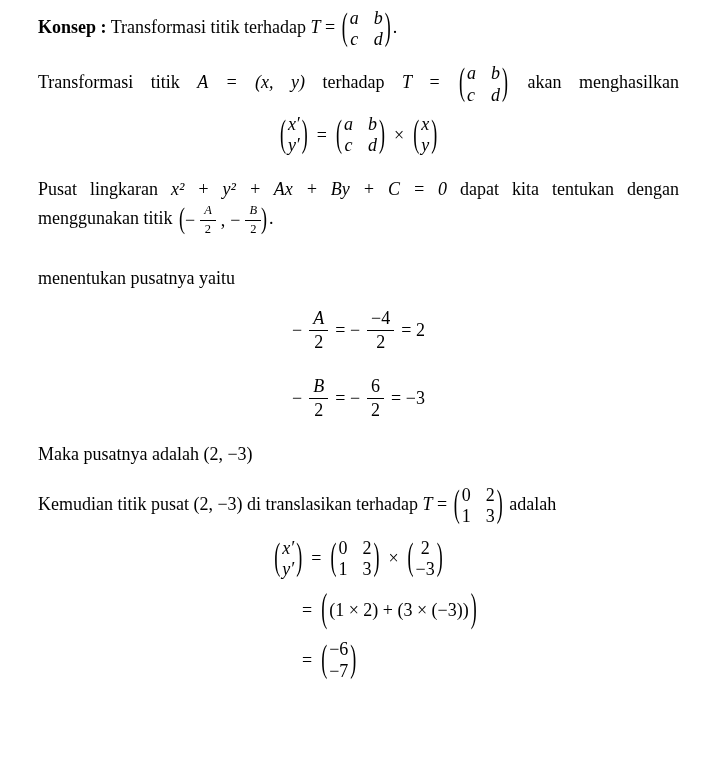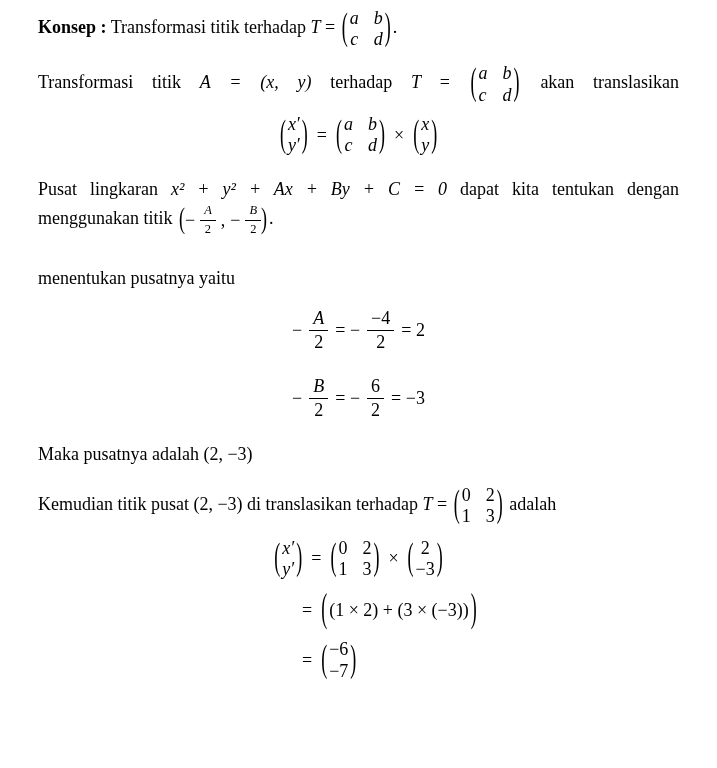--- a/index.html
+++ b/index.html
@@ -92,21 +92,21 @@
       <span class="mat">
           <span class="paren">(</span>
           <span class="grid2 it">
             <span>a</span>
             <span>b</span>
             <span>c</span>
             <span>d</span>
           </span>
           <span class="paren">)</span>
         </span>
-      <span>akan translasikan</span>
+      <span>akan menghasilkan</span>
     </div>
   </div>
 
   <div class="eq eq1">
     <span class="mat">
         <span class="paren">(</span>
         <span class="col1 it">
           <span>x′</span>
           <span>y′</span>
         </span>

